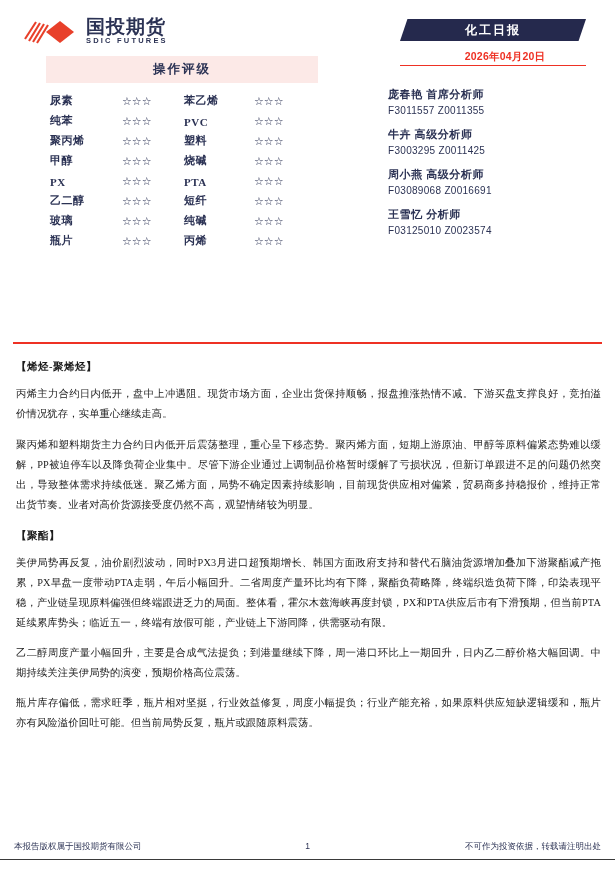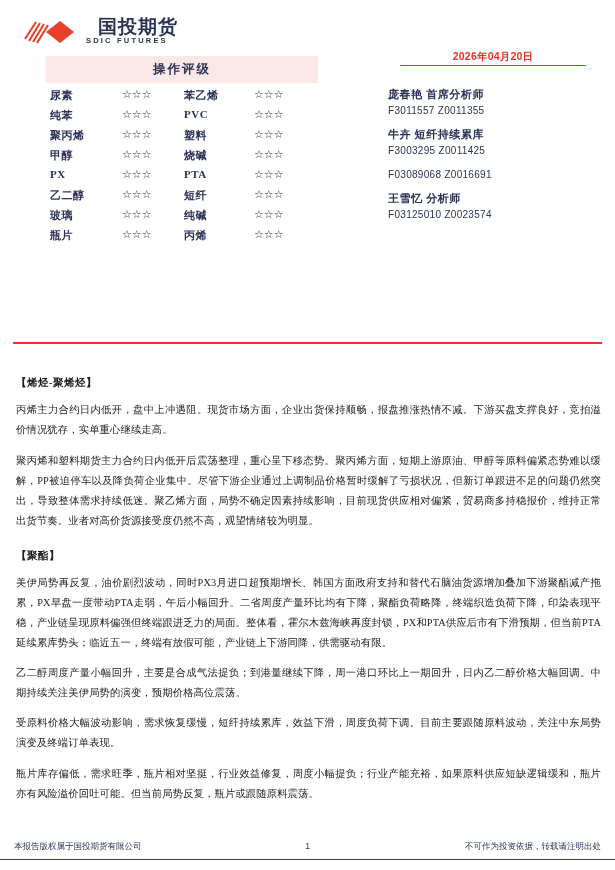--- a/index.html
+++ b/index.html
@@ -40,21 +40,20 @@
     line-height: 1;
     padding-bottom: 2px;
   }
   .logo-cn {
     font-family: "Liberation Sans", "DejaVu Sans", sans-serif;
     font-weight: bold;
     font-size: 19px;
     letter-spacing: 1px;
     color: #2b3254;
     display: block;
-    margin-left: 12px;
   }
   .logo-en {
     font-family: "Liberation Sans", "DejaVu Sans", sans-serif;
     font-weight: bold;
     font-size: 7.5px;
     letter-spacing: 2.2px;
     color: #2b3254;
     display: block;
     margin-top: 1px;
   }
@@ -73,21 +72,21 @@
     font-weight: bold;
     letter-spacing: 2px;
     padding: 5px 0 5px 0;
     color: #2b3254;
   }
   .rating-grid {
     margin-top: 5px;
   }
   .rating-row {
     display: flex;
-    align-items: flex-start;
+    align-items: flex-end;
     height: 20px;
     font-size: 11px;
     font-weight: bold;
   }
   .rt-name {
     width: 72px;
     padding-left: 4px;
     letter-spacing: 0.5px;
   }
   .rt-stars {
@@ -117,21 +116,21 @@
     text-align: center;
     color: #ffffff;
     font-size: 12px;
     font-weight: bold;
     letter-spacing: 2px;
     line-height: 22px;
     clip-path: polygon(4% 0%, 100% 0%, 96% 100%, 0% 100%);
   }
   .banner-date {
     position: absolute;
-    left: 400px;
+    left: 412px;
     top: 50px;
     width: 186px;
     text-align: center;
     color: #ee3124;
     font-size: 10.5px;
     font-weight: bold;
     font-family: "Liberation Sans", "DejaVu Sans", sans-serif;
     letter-spacing: 0.2px;
   }
   .banner-rule {
@@ -196,21 +195,21 @@
     left: 16px;
     top: 358px;
     width: 585px;
   }
   .sec-head {
     font-size: 10.5px;
     font-weight: bold;
     color: #1c1c1c;
     letter-spacing: 0.5px;
     margin-bottom: 6px;
-    margin-top: 18px;
+    margin-top: 2px;
   }
   .sec-para {
     font-size: 10.3px;
     color: #1c1c1c;
     line-height: 20px;
     text-align: justify;
     letter-spacing: 0.15px;
     margin-bottom: 0px;
   }
   .sec-block {
@@ -326,33 +325,35 @@
       <div class="rating-row">
         <span class="rt-name">瓶片</span>
         <span class="rt-stars">☆☆☆</span>
         <span class="rt-name2">丙烯</span>
         <span class="rt-stars2">☆☆☆</span>
       </div>
 
     </div>
   </div>
 
+  <div class="banner">化工日报</div>
   <div class="banner-date">2026年04月20日</div>
   <div class="banner-rule"></div>
 
   <div class="analysts">
     <div class="analyst">
       <div class="analyst-name">庞春艳  首席分析师</div>
       <div class="analyst-code">F3011557  Z0011355</div>
     </div>
     <div class="analyst">
-      <div class="analyst-name">牛卉  短纤持续累库</div>
+      <div class="analyst-name">牛卉  高级分析师</div>
       <div class="analyst-code">F3003295  Z0011425</div>
     </div>
     <div class="analyst">
+      <div class="analyst-name">周小燕  高级分析师</div>
       <div class="analyst-code">F03089068  Z0016691</div>
     </div>
     <div class="analyst">
       <div class="analyst-name">王雪忆  分析师</div>
       <div class="analyst-code">F03125010  Z0023574</div>
     </div>
   </div>
 
 
   <div class="red-rule"></div>
@@ -363,21 +364,20 @@
   <div class="sec-block">
     <div class="sec-head">【烯烃-聚烯烃】</div>
     <p class="sec-para">丙烯主力合约日内低开，盘中上冲遇阻。现货市场方面，企业出货保持顺畅，报盘推涨热情不减。下游买盘支撑良好，竞拍溢价情况犹存，实单重心继续走高。</p>
     <p class="sec-para">聚丙烯和塑料期货主力合约日内低开后震荡整理，重心呈下移态势。聚丙烯方面，短期上游原油、甲醇等原料偏紧态势难以缓解，PP被迫停车以及降负荷企业集中。尽管下游企业通过上调制品价格暂时缓解了亏损状况，但新订单跟进不足的问题仍然突出，导致整体需求持续低迷。聚乙烯方面，局势不确定因素持续影响，目前现货供应相对偏紧，贸易商多持稳报价，维持正常出货节奏。业者对高价货源接受度仍然不高，观望情绪较为明显。</p>
   </div>
 
   <div class="sec-block">
     <div class="sec-head">【聚酯】</div>
     <p class="sec-para">美伊局势再反复，油价剧烈波动，同时PX3月进口超预期增长、韩国方面政府支持和替代石脑油货源增加叠加下游聚酯减产拖累，PX早盘一度带动PTA走弱，午后小幅回升。二省周度产量环比均有下降，聚酯负荷略降，终端织造负荷下降，印染表现平稳，产业链呈现原料偏强但终端跟进乏力的局面。整体看，霍尔木兹海峡再度封锁，PX和PTA供应后市有下滑预期，但当前PTA延续累库势头；临近五一，终端有放假可能，产业链上下游同降，供需驱动有限。</p>
     <p class="sec-para">乙二醇周度产量小幅回升，主要是合成气法提负；到港量继续下降，周一港口环比上一期回升，日内乙二醇价格大幅回调。中期持续关注美伊局势的演变，预期价格高位震荡。</p>
-    <p class="sec-para">受原料价格大幅波动影响，需求恢复缓慢，短纤持续累库，效益下滑，周度负荷下调。目前主要跟随原料波动，关注中东局势演变及终端订单表现。</p>
     <p class="sec-para">瓶片库存偏低，需求旺季，瓶片相对坚挺，行业效益修复，周度小幅提负；行业产能充裕，如果原料供应短缺逻辑缓和，瓶片亦有风险溢价回吐可能。但当前局势反复，瓶片或跟随原料震荡。</p>
   </div>
 
 </div>
 
 <div class="footer">
   <span class="footer-left">本报告版权属于国投期货有限公司</span>
   <span class="footer-center">1</span>
   <span class="footer-right">不可作为投资依据，转载请注明出处</span>
 </div>

